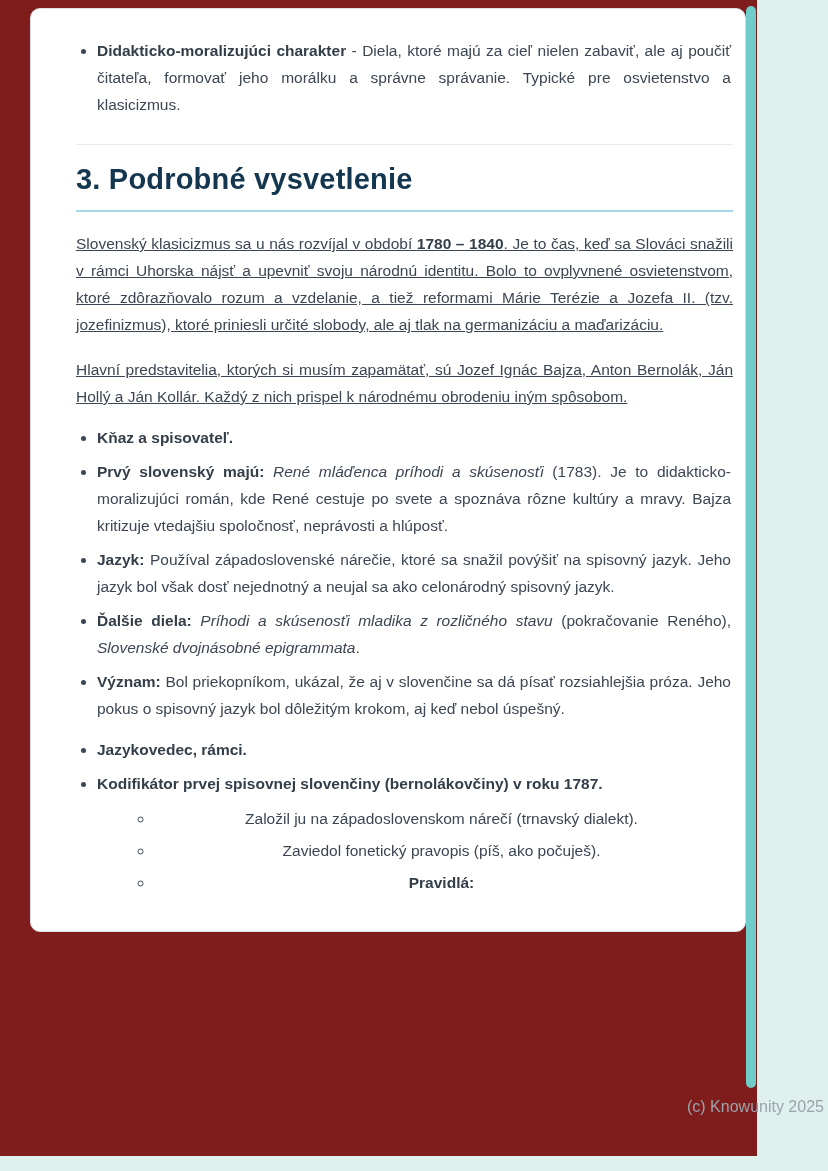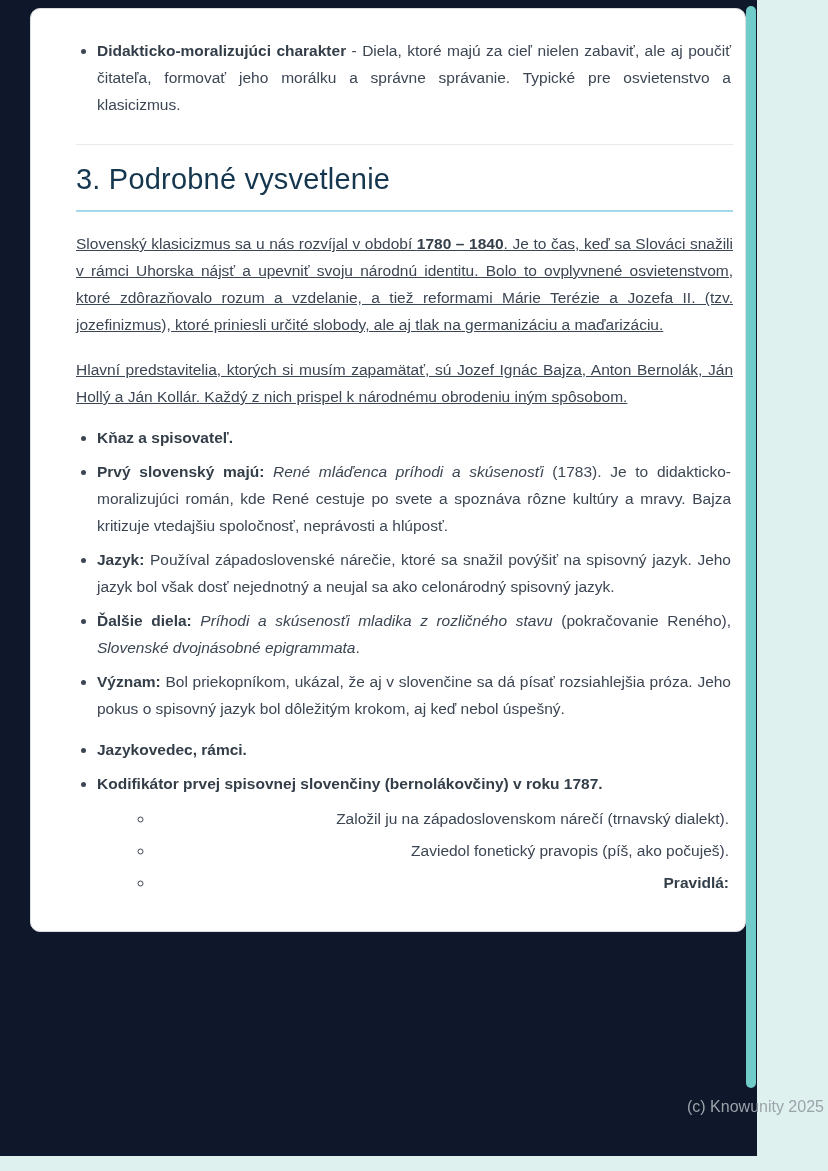--- a/index.html
+++ b/index.html
@@ -2,21 +2,21 @@
 <html><head>
 <meta charset="utf-8">
 <style>
   * { margin: 0; padding: 0; box-sizing: border-box; }
   html, body { background: #ffffff; }
   .screen {
     position: relative;
     width: 828px;
     height: 1171px;
     overflow: hidden;
-    background: #0f172a;
+    background: #7f1d1d;
     font-family: "Liberation Sans", sans-serif;
     color: #3c4653;
   }
   .pane-right {
     position: absolute;
     left: 757px; top: 0;
     width: 71px; height: 1171px;
     background: #def1ef;
   }
   .bottom-strip {
@@ -54,21 +54,21 @@
   ul.blist { margin-top: 14px; }
   ul.blist > li { margin-bottom: 7px; }
   .divider {
     border: none;
     border-top: 1px solid #e7e9eb;
     margin-top: 26px;
   }
   h1.section-title {
     margin-top: 18px;
     font-size: 29px;
-    font-weight: 400;
+    font-weight: 700;
     color: #14364e;
     letter-spacing: 0.2px;
     padding-bottom: 14px;
     border-bottom: 2px solid #a5d9e9;
   }
   .para {
     margin-top: 18px;
     font-size: 15.5px;
     line-height: 27px;
     text-align: justify;
@@ -78,21 +78,21 @@
     margin-top: 24px;
     font-size: 22px;
     font-weight: 700;
     color: #0c9fc7;
   }
   ul.sublist {
     list-style: circle;
     margin-top: 8px;
     padding-left: 25px;
   }
-  ul.sublist > li { margin-bottom: 5px; text-align: right; margin-left: 32px; }
+  ul.sublist > li { margin-bottom: 5px; text-align: center; margin-left: 32px; }
   strong { font-weight: 700; color: #333e49; }
   em { }
   .watermark {
     position: absolute;
     left: 687px; top: 1098px;
     font-size: 16px;
     color: #9ba3ab;
     z-index: 5;
   }
 </style>

